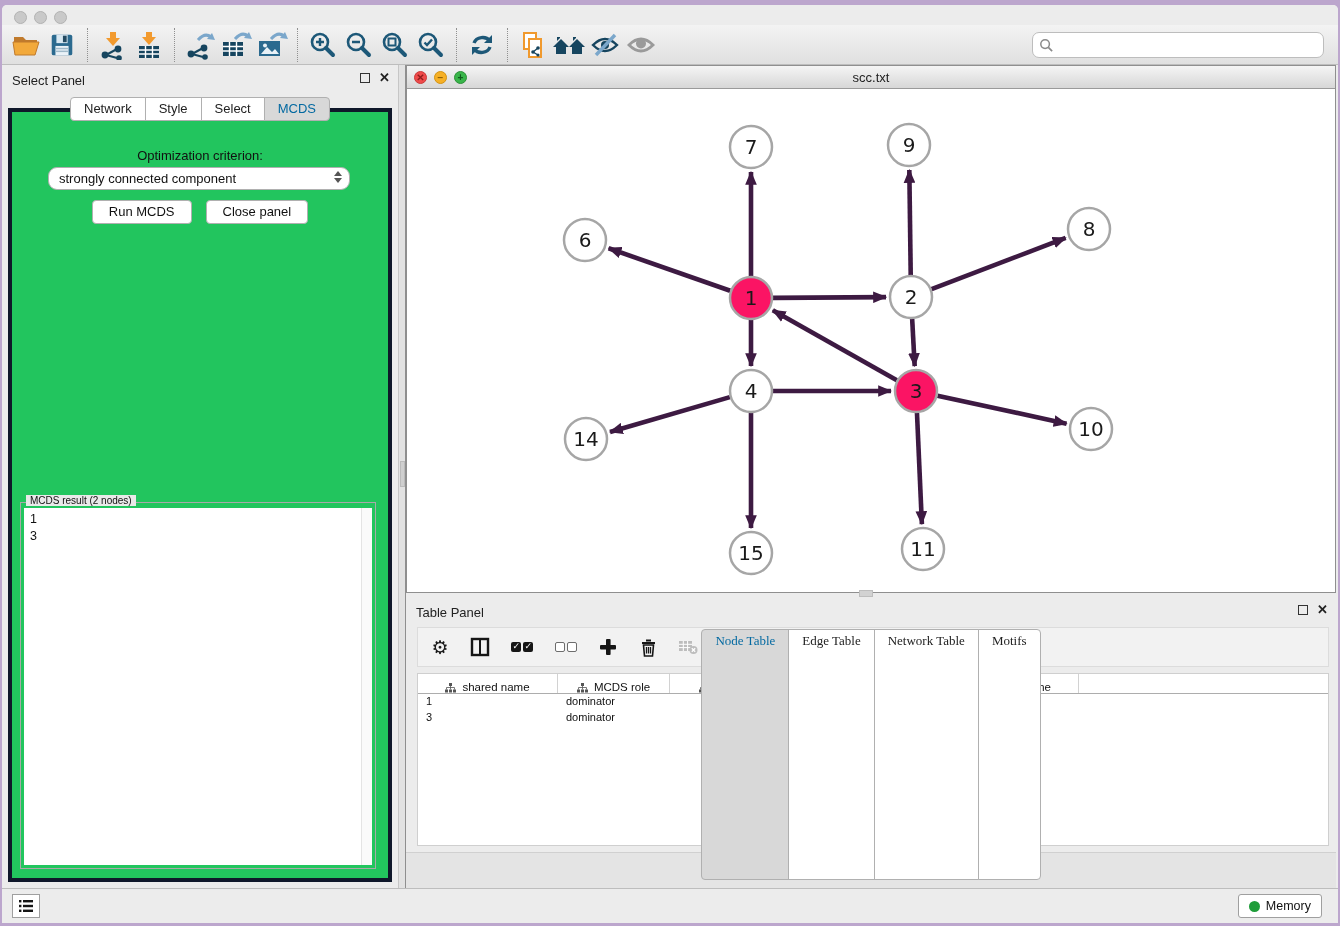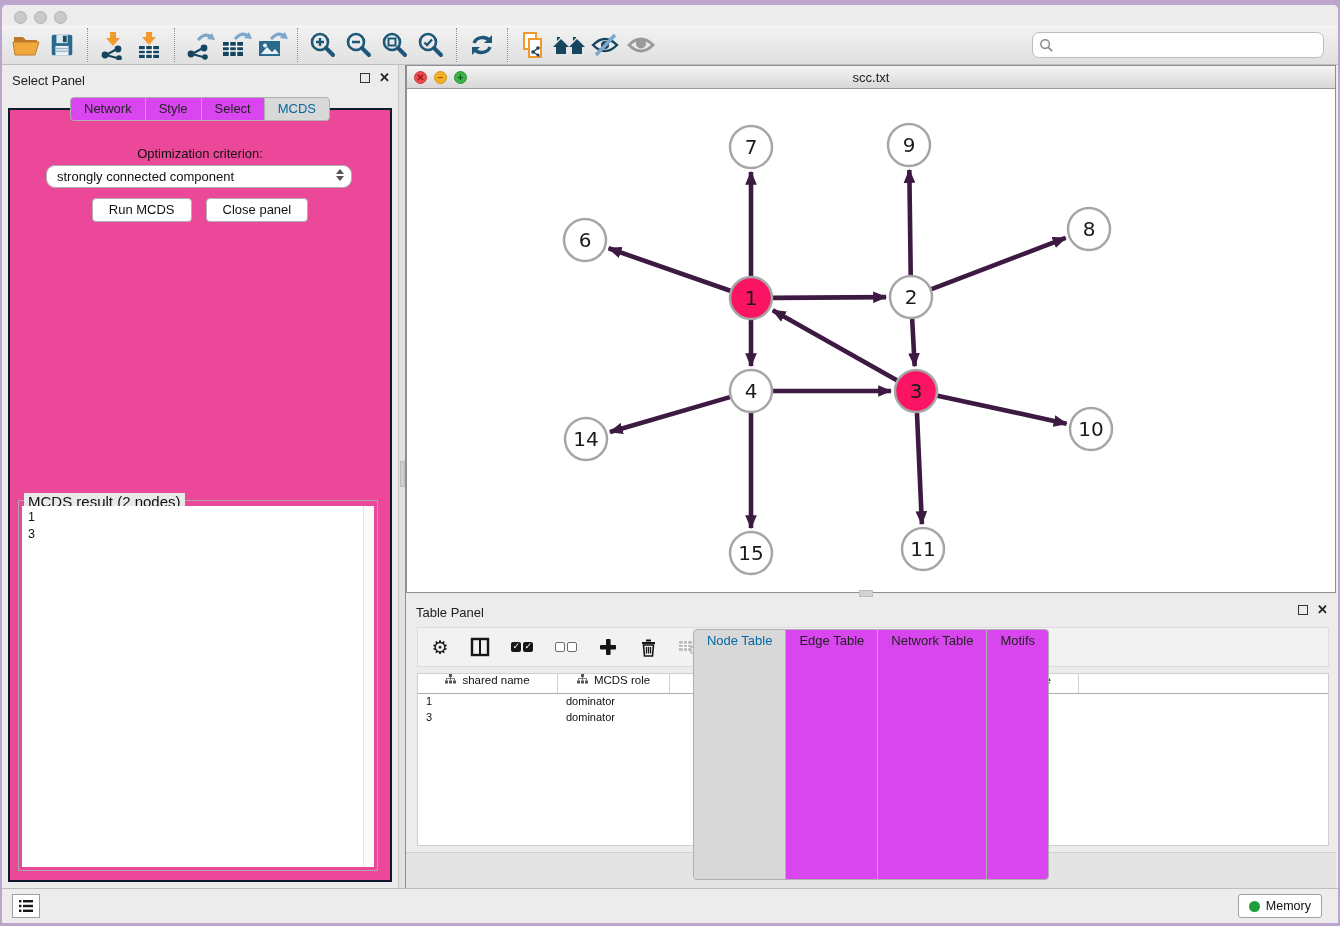--- a/index.html
+++ b/index.html
@@ -24,39 +24,39 @@
   .searchwrap svg { position:absolute; left:7px; top:6px; }
 
   
   .cpanel { position:absolute; left:0; top:60px; width:396px; height:823px; background:#ececec; }
   .panel-head { position:relative; height:28px; }
   .panel-head .ph-title { position:absolute; left:10px; top:8px; font-size:13px; color:#222; }
   .ph-icons { position:absolute; right:8px; top:8px; display:flex; gap:9px; align-items:center; }
   .ph-float { width:10px; height:10px; border:1.5px solid #333; }
   .ph-close { font-size:13px; font-weight:bold; color:#222; line-height:10px; }
   .seg-tabs { position:absolute; left:50%; transform:translateX(-50%); top:32px; display:flex; z-index:3; }
-  .seg-tab { border:1px solid #b0b0b0; margin-left:-1px; background:#d946ef; color:#222;
+  .seg-tab { border:1px solid #b0b0b0; margin-left:-1px; background:#ffffff; color:#222;
              font-size:13px; padding:3px 13px 4px; cursor:default; white-space:nowrap; }
   .seg-tab:first-child { border-radius:4px 0 0 4px; margin-left:0; }
   .seg-tab:last-child { border-radius:0 4px 4px 0; }
   .seg-tab.selected { background:#d8d8d8; color:#0369a1; }
-  .cp-box { position:absolute; left:6px; right:6px; top:43px; bottom:6px; background:#ec4899; border:2px solid #0f172a; }
+  .cp-box { position:absolute; left:6px; right:6px; top:43px; bottom:6px; background:#22c55e; border:4px solid #0f172a; }
   .opt-label { position:absolute; width:100%; text-align:center; top:36px; font-size:13px; color:#111; }
   .dropdown { position:absolute; left:36px; right:38px; top:55px; height:23px; background:#fff;
               border:1px solid #b0b0b0; border-radius:9px; font-size:13px; color:#111;
               display:flex; align-items:center; padding:0 24px 0 10px; }
   .dd-arrows { position:absolute; right:7px; top:3px; display:flex; flex-direction:column; gap:2px; }
   .dd-arrows i { width:0; height:0; border-left:4px solid transparent; border-right:4px solid transparent; display:block; }
   .dd-up { border-bottom:5px solid #555; }
   .dd-down { border-top:5px solid #555; }
   .cp-btnrow { position:absolute; width:100%; top:88px; display:flex; justify-content:center; gap:14px; }
   .btn { background:#fff; border:1px solid #b0b0b0; border-radius:4px; font-size:13px; color:#111;
          padding:3px 16px 4px; cursor:default; }
   .fieldset { position:absolute; left:8px; right:12px; top:390px; bottom:9px; border:1px solid #a9a9a9; }
-  .fieldset .legend { position:absolute; top:-8px; left:5px; background:#e9e9e9; padding:0 4px; font-size:15px; color:#111; }
+  .fieldset .legend { position:absolute; top:-8px; left:5px; background:#e9e9e9; padding:0 4px; font-size:10px; color:#111; }
   .fs-inner { position:absolute; left:3px; right:3px; top:5px; bottom:3px; background:#fff; overflow:hidden; }
   .fs-scroll { position:absolute; right:0; top:0; bottom:0; width:11px; background:#fafafa; border-left:1px solid #e4e4e4; }
   .result-lines { padding:3px 6px; font-size:12.5px; color:#111; line-height:17px; }
 
   
   .vsplit { position:absolute; left:396px; top:60px; width:8px; height:823px; background:#e2e2e2;
             border-left:1px solid #c6c6c6; border-right:1px solid #8f8f8f; }
   .vsplit .handle { position:absolute; left:1px; top:396px; width:5px; height:26px; background:#cfcfcf; border:1px solid #bbb; }
   .hsplit-handle { position:absolute; left:452px; bottom:-5px; width:14px; height:7px; background:#d2d2d2; border:1px solid #bdbdbd; z-index:5;}
 
@@ -77,25 +77,25 @@
   .tp-toolbar { position:absolute; left:11px; right:7px; top:30px; height:40px; background:#f2f2f2;
                 border:1px solid #dcdcdc; display:flex; align-items:center; gap:20px; padding:0 12px; }
   .tpi { display:flex; align-items:center; justify-content:center; min-width:20px; cursor:default; }
   .gear-glyph { font-size:19px; color:#1a1a1a; font-family:"DejaVu Sans", sans-serif; }
   .cbx { display:inline-block; width:10px; height:10px; background:#161616; border-radius:2px; position:relative; margin:0 1px; }
   .cbx::after { content:"✓"; position:absolute; left:1.5px; top:-1.5px; color:#fff; font-size:9px; }
   .cbe { display:inline-block; width:10px; height:10px; background:#fff; border:1.5px solid #6d6d6d; border-radius:2px; margin:0 1px; }
   .fx { font-family:"DejaVu Serif", serif; font-style:italic; font-size:16px; color:#b5b5b5; }
   .table { position:absolute; left:11px; right:7px; top:76px; bottom:42px; background:#fff; border:1px solid #cfcfcf; overflow:hidden; }
   .thead { display:flex; border-bottom:1px solid #adadad; background:#fff; height:20px; }
-  .th { display:flex; align-items:flex-start; justify-content:center; gap:6px; font-size:11.5px; color:#111;
+  .th { display:flex; align-items:flex-end; justify-content:center; gap:6px; font-size:11.5px; color:#111;
         border-right:1px solid #d2d2d2; height:100%; }
   .tr { display:flex; height:16px; }
   .td { font-size:11px; color:#111; padding:1px 8px 0; white-space:nowrap; }
-  .tp-tabs { position:absolute; left:0; width:100%; bottom:8px; display:flex; justify-content:center; }
+  .tp-tabs { position:absolute; left:0; width:100%; bottom:8px; display:flex; justify-content:center;font-family:Liberation Serif, serif; }
   .tp-strip { position:absolute; left:0; right:0; bottom:0; height:36px; background:#e4e4e4; border-top:1px solid #d0d0d0;}
 
   
   .statusbar { position:absolute; left:0; bottom:0; width:100%; height:35px; background:#ececec; border-top:1px solid #bdbdbd; }
   .list-btn { position:absolute; left:10px; top:5px; width:28px; height:24px; background:#fff; border:1px solid #9f9f9f;
               display:flex; align-items:center; justify-content:center; }
   .mem-btn { position:absolute; right:16px; top:5px; height:24px; background:#fff; border:1px solid #9f9f9f; border-radius:3px;
              display:flex; align-items:center; gap:6px; padding:0 10px; font-size:12.5px; color:#111; }
   .mem-dot { width:11px; height:11px; border-radius:50%; background:#1f9d3a; }
 </style>

